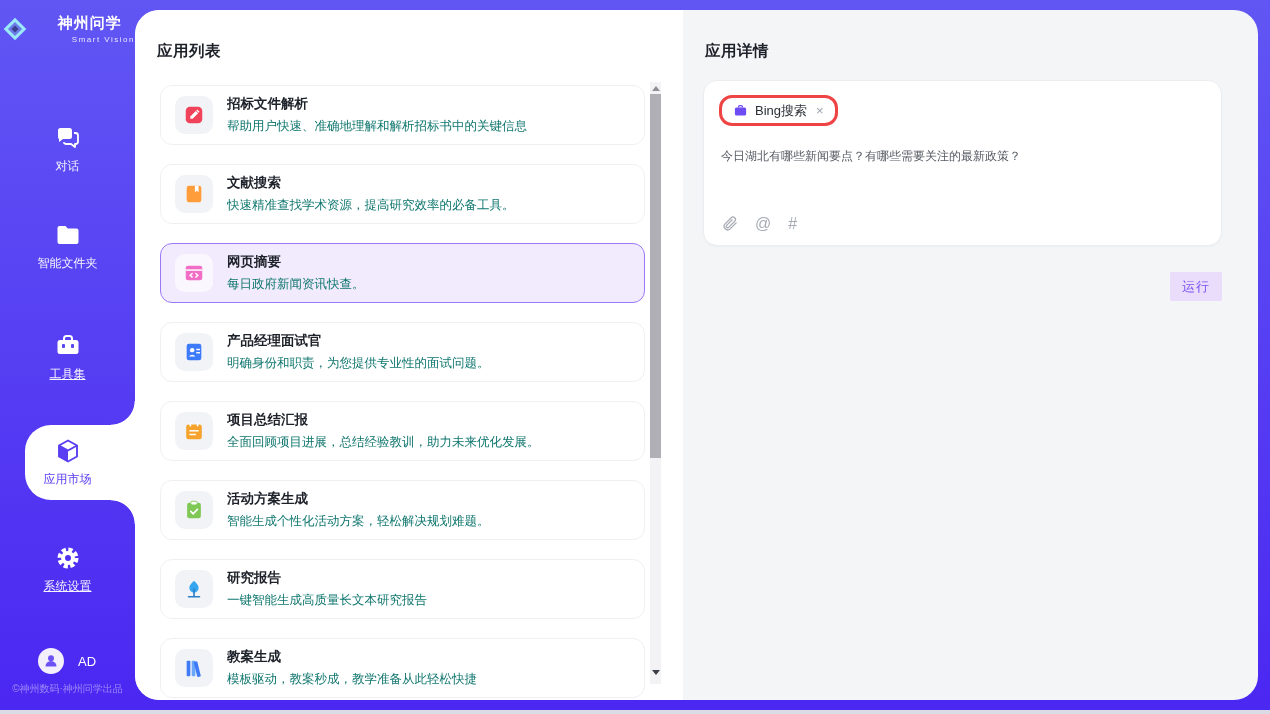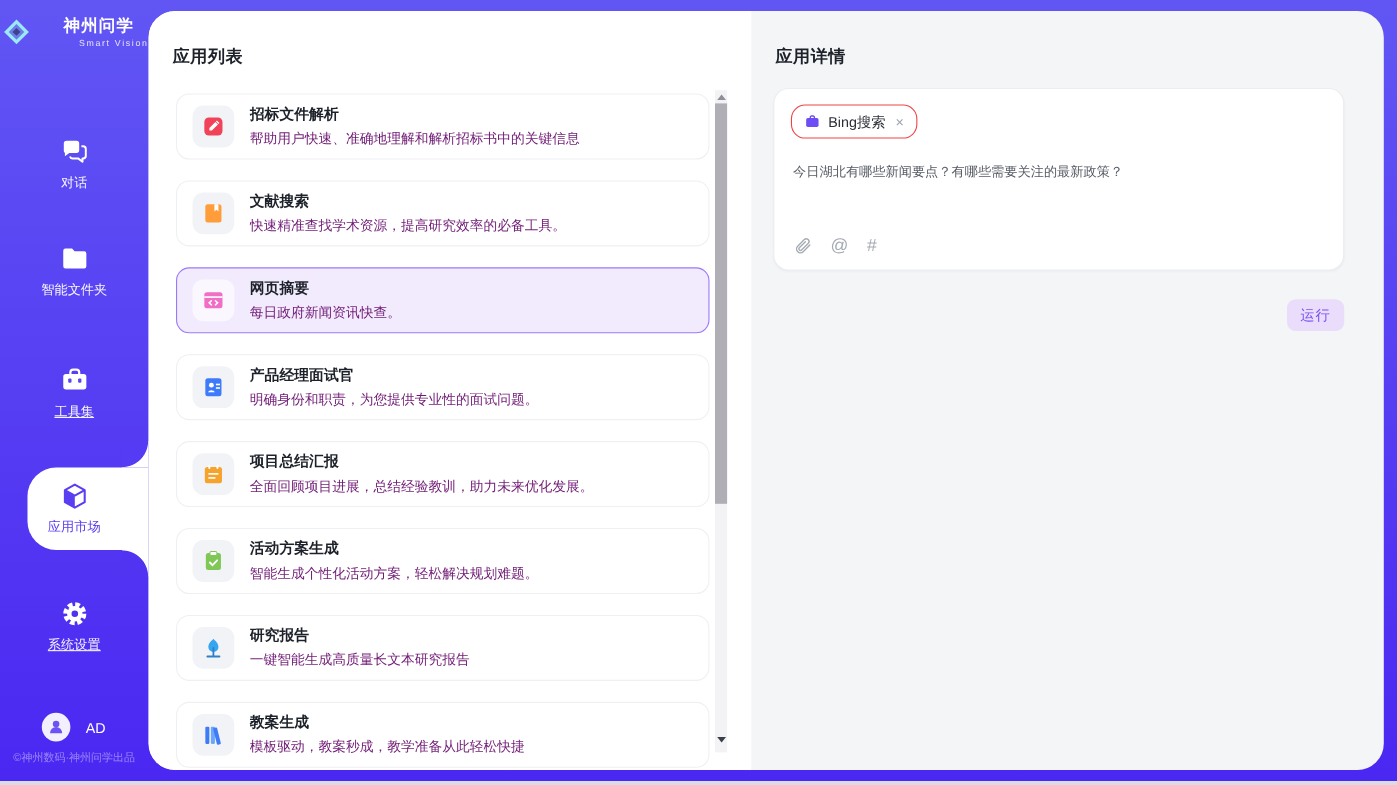--- a/index.html
+++ b/index.html
@@ -41,38 +41,38 @@
   .left-panel { position:absolute; left:0; top:0; width:548px; height:690px; background:#fff; border-radius:24px 0 0 24px; overflow:hidden; }
   .panel-title { position:absolute; left:22px; top:31px; font-size:15.5px; font-weight:bold; color:#1D2129; letter-spacing:.5px; }
 
   .card-list { position:absolute; left:25px; top:75px; width:485px; }
   .app-card { position:relative; width:485px; height:60px; margin-bottom:19px; background:#fff; border:1px solid #EFF0F3; border-radius:12px; display:flex; align-items:center; padding:8px 14px; gap:14px; cursor:pointer; }
   .app-card.selected { background:#F2EBFD; border:1px solid #9B79F6; }
   .app-icon-bg { width:38px; height:38px; border-radius:10px; background:#F2F3F6; display:flex; align-items:center; justify-content:center; flex:none; }
   .app-card.selected .app-icon-bg { background:#FBF7FE; }
   .card-text { overflow:hidden; }
   .card-title { font-size:13.5px; font-weight:bold; color:#1D2129; margin-bottom:5px; }
-  .card-desc { font-size:12.5px; color:#701a75; white-space:nowrap; }
+  .card-desc { font-size:12.5px; color:#0f766e; white-space:nowrap; }
 
   
   .sb-track { position:absolute; left:515px; top:72px; width:11px; height:602px; background:#F3F3F5; }
   .sb-up { position:absolute; left:517px; top:76px; width:0; height:0; border-left:4px solid transparent; border-right:4px solid transparent; border-bottom:5px solid #8D9097; }
   .sb-thumb { position:absolute; left:515px; top:84px; width:11px; height:364px; background:#AFAFB5; }
   .sb-down { position:absolute; left:517px; top:660px; width:0; height:0; border-left:4px solid transparent; border-right:4px solid transparent; border-top:5px solid #3A3F4A; }
 
   
   .right-panel { position:absolute; left:548px; top:0; width:575px; height:690px; }
   .detail-card { position:absolute; left:20px; top:70px; width:519px; height:166px; background:#fff; border:1px solid #ECEDF0; border-radius:14px; box-shadow:0 1px 2px rgba(30,30,60,.03); }
-  .tool-tag { position:absolute; left:15px; top:14px; height:31px; display:inline-flex; align-items:center; gap:7px; padding:0 11px; border:1px solid #ef4444; border-radius:13px; background:#fff; cursor:pointer; }
+  .tool-tag { position:absolute; left:15px; top:14px; height:31px; display:inline-flex; align-items:center; gap:7px; padding:0 11px; border:3px solid #ef4444; border-radius:13px; background:#fff; cursor:pointer; }
   .tool-tag .tag-label { font-size:13px; color:#2B2F36; }
   .tool-tag .tag-close { font-size:13px; color:#9CA3AF; margin-left:2px; cursor:pointer; }
   .prompt-text { position:absolute; left:17px; top:66px; width:480px; font-size:12px; color:#565B63; line-height:1.5; }
   .input-icons { position:absolute; left:17px; top:134px; display:flex; align-items:center; gap:17px; color:#A6ABB3; }
   .input-icons .txt-ic { font-size:16px; line-height:1; cursor:pointer; }
-  .run-btn { position:absolute; left:487px; top:262px; width:52px; height:29px; background:#E9DDFB; color:#7A52F4; border:none; border-radius:8px; font-size:13px; font-family:inherit; cursor:pointer; letter-spacing:1px; }
+  .run-btn { position:absolute; left:487px; top:262px; width:52px; height:29px; background:#E9DDFB; color:#7A52F4; border:none; border-radius:1px; font-size:13px; font-family:inherit; cursor:pointer; letter-spacing:1px; }
 </style>
 </head>
 <body>
 
 <div class="sidebar">
 
   <div class="logo">
     <svg width="30" height="30" viewBox="0 0 30 30">
       <rect x="7" y="7" width="16" height="16" transform="rotate(45 15 15)" fill="#9BE8F7"></rect>
       <rect x="10" y="10" width="10" height="10" transform="rotate(45 15 15)" fill="#6C7BE8"></rect>

